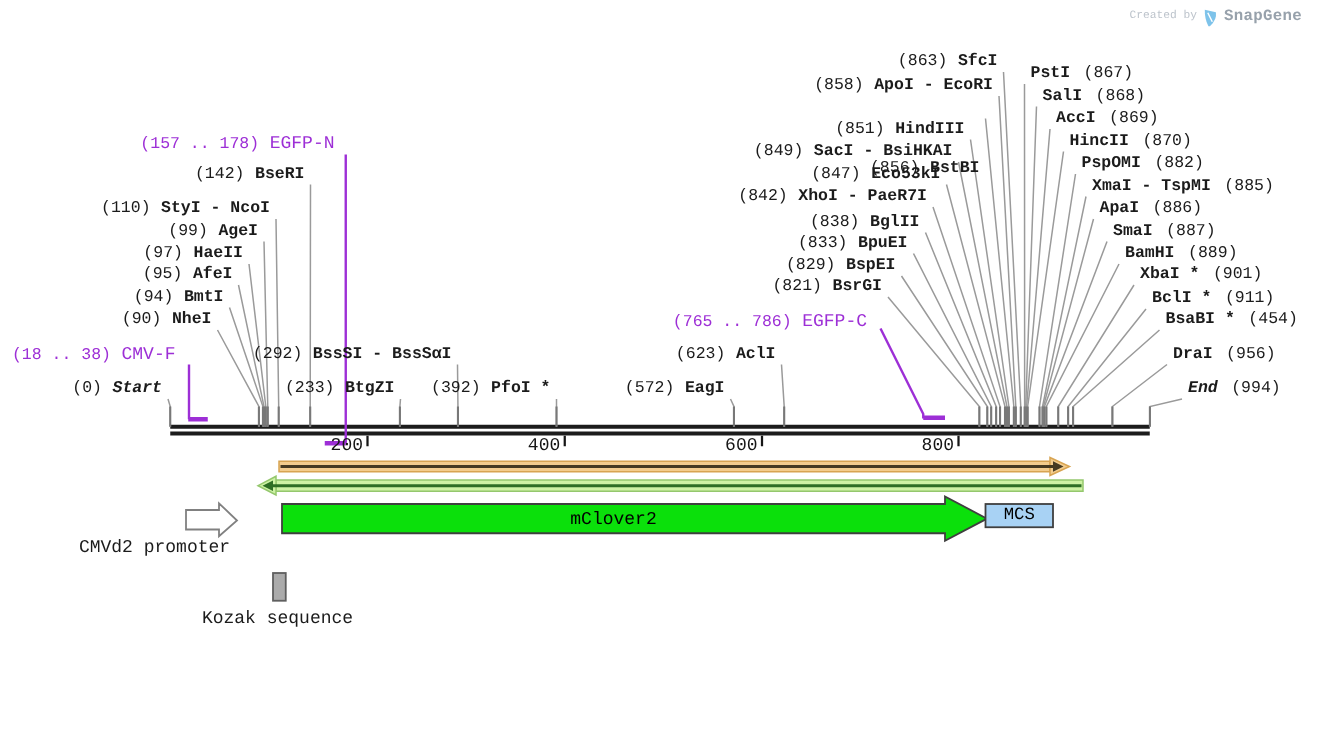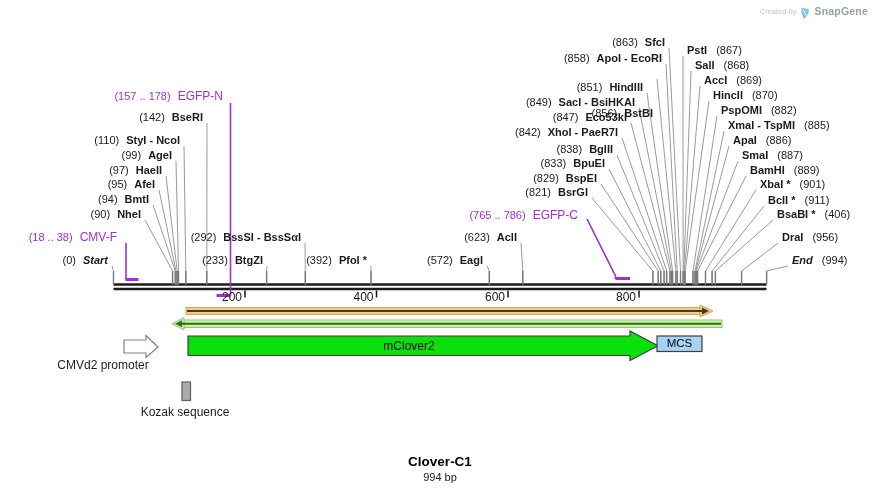--- a/index.html
+++ b/index.html
@@ -1,17 +1,17 @@
 <!DOCTYPE html>
 <html><head>
 <meta charset="utf-8">
 <style>
   html,body{margin:0;padding:0;background:#ffffff;}
   .canvas{position:relative;width:876px;height:494px;background:#ffffff;overflow:hidden;
-          font-family:Liberation Sans, sans-serif;}
+          font-family:Liberation Mono, monospace;}
   #map-svg{position:absolute;left:0;top:0;width:882px;height:494px;}
   #labels{position:absolute;left:0;top:0;width:100%;height:100%;pointer-events:none;}
   .site-label{position:absolute;white-space:nowrap;font-size:11px;color:#1b1b1b;line-height:1;pointer-events:auto;}
   .site-label .name{font-weight:bold;}
   .site-label.align-right{transform:translate(-100%,-50%);}
   .site-label.align-left{transform:translate(0,-50%);}
   .site-label.coord-first .name{margin-left:7px;}
   .site-label.name-first .coord{margin-left:9px;}
   .site-label.purple{color:#9d2fd6;}
   .site-label.purple .name{font-weight:normal;font-size:12px;}
@@ -182,31 +182,27 @@
       <div class="site-label align-left name-first" style="left: 695px; top: 65px;"><span class="name">SalI</span><span class="coord">(868)</span></div>
       <div class="site-label align-left name-first" style="left: 704px; top: 80px;"><span class="name">AccI</span><span class="coord">(869)</span></div>
       <div class="site-label align-left name-first" style="left: 713px; top: 95px;"><span class="name">HincII</span><span class="coord">(870)</span></div>
       <div class="site-label align-left name-first" style="left: 721px; top: 110px;"><span class="name">PspOMI</span><span class="coord">(882)</span></div>
       <div class="site-label align-left name-first" style="left: 728px; top: 125px;"><span class="name">XmaI - TspMI</span><span class="coord">(885)</span></div>
       <div class="site-label align-left name-first" style="left: 733px; top: 140px;"><span class="name">ApaI</span><span class="coord">(886)</span></div>
       <div class="site-label align-left name-first" style="left: 742px; top: 155px;"><span class="name">SmaI</span><span class="coord">(887)</span></div>
       <div class="site-label align-left name-first" style="left: 750px; top: 170px;"><span class="name">BamHI</span><span class="coord">(889)</span></div>
       <div class="site-label align-left name-first" style="left: 760px; top: 184px;"><span class="name">XbaI *</span><span class="coord">(901)</span></div>
       <div class="site-label align-left name-first" style="left: 768px; top: 200px;"><span class="name">BclI *</span><span class="coord">(911)</span></div>
-      <div class="site-label align-left name-first" style="left: 777px; top: 214px;"><span class="name">BsaBI *</span><span class="coord">(406)</span></div>
+      <div class="site-label align-left name-first" style="left: 777px; top: 214px;"><span class="name">BsaBI *</span><span class="coord">(454)</span></div>
       <div class="site-label align-left name-first" style="left: 782px; top: 237px;"><span class="name">DraI</span><span class="coord">(956)</span></div>
       <div class="site-label align-left name-first italic" style="left: 792px; top: 260px; text-align: right;"><span class="name">End</span><span class="coord">(994)</span></div>
       <div class="site-label align-right coord-first purple" style="left: 117px; top: 237px;"><span class="coord">(18 .. 38)</span><span class="name">CMV-F</span></div>
       <div class="site-label align-right coord-first purple" style="left: 223px; top: 96px;"><span class="coord">(157 .. 178)</span><span class="name">EGFP-N</span></div>
       <div class="site-label align-right coord-first purple" style="left: 578px; top: 215px;"><span class="coord">(765 .. 786)</span><span class="name">EGFP-C</span></div>
     </div>
 
   <div class="feature-label" id="cds-label" style="left: 409px; top: 345.75px;">mClover2</div>
   <div class="feature-label small" id="mcs-label" style="left: 679.5px; top: 343.75px;">MCS</div>
   <div class="annot-label" id="promoter-label" style="left: 103px; top: 364.5px;">CMVd2 promoter</div>
   <div class="annot-label" id="kozak-label" style="left: 185px; top: 412px;">Kozak sequence</div>
 
-  <div class="title-block">
-    <div class="title">Clover-C1</div>
-    <div class="bp">994 bp</div>
-  </div>
 
 </div>
 
 </body></html>

